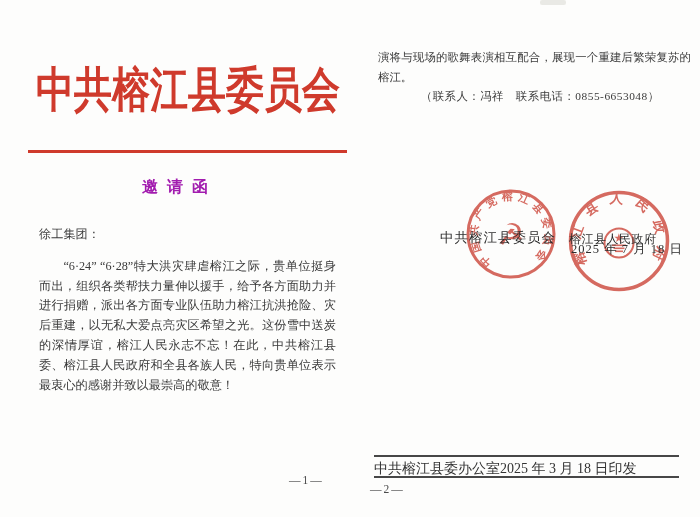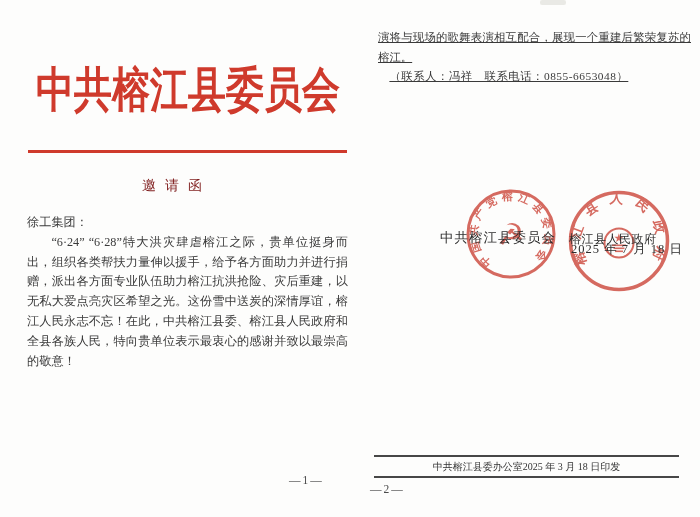--- a/index.html
+++ b/index.html
@@ -21,41 +21,41 @@
     color:var(--letterhead-red);white-space:nowrap;
     transform:scaleY(1.26);transform-origin:50% 0;
     letter-spacing:0px;
   }
   .red-rule{
     position:absolute;left:28px;top:150px;width:319px;height:2.5px;
     background:var(--letterhead-red);
   }
   .doc-title{
     position:absolute;left:142px;top:177px;
-    font-size:14px;font-weight:normal;letter-spacing:9px;color:#7f1d1d;
+    font-size:16px;font-weight:bold;letter-spacing:9px;color:#a21caf;
     white-space:nowrap;
   }
   .body1{
     position:absolute;left:27px;top:213px;width:321px;
     font-size:12.2px;line-height:19.8px;text-align:justify;
   }
-  .body1 p{margin:0;text-indent:2em;}
+  .body1 p{margin:12px;text-indent:2em;}
   .body1 .salutation{text-indent:0;}
   .pagenum1{
     position:absolute;left:289px;top:474px;
     font-size:11.5px;letter-spacing:2px;color:#4a4a4a;white-space:nowrap;
   }
   
   .body2{
-    position:absolute;left:378px;top:28px;width:313px;
-    font-size:11.4px;line-height:19.6px;text-align:justify;text-decoration:underline;
+    position:absolute;left:378px;top:48px;width:313px;
+    font-size:11.4px;line-height:19.6px;text-align:justify;
   }
   .body2 p{margin:0;}
   .body2 .indent{text-indent:2em;}
-  .body2 .contact{text-indent:1em;text-align:left;letter-spacing:0.5px;}
+  .body2 .contact{text-indent:1em;text-align:center;letter-spacing:0.5px;}
   .seal-svg{position:absolute;opacity:0.82;z-index:1;}
   .seal-left{left:463px;top:186px;}
   .seal-right{left:566px;top:188px;}
   .seal-ring{fill:none;stroke:var(--seal-red);}
   .seal-arc{fill:var(--seal-red);font-family:"Liberation Serif","DejaVu Serif",serif;font-weight:bold;}
   .seal-emblem{fill:var(--seal-red);font-family:"DejaVu Sans",sans-serif;}
   .seal-shape{fill:var(--seal-red);}
   .seal-shape-ring{fill:none;stroke:var(--seal-red);}
   .sig-left{
     position:absolute;left:440px;top:229px;z-index:2;
@@ -65,22 +65,22 @@
     position:absolute;left:569px;top:231px;z-index:2;
     font-size:12px;letter-spacing:0.5px;color:#2d2d2d;white-space:nowrap;
   }
   .sig-date{
     position:absolute;left:571px;top:241px;z-index:2;
     font-size:12.5px;letter-spacing:1px;color:#2d2d2d;white-space:nowrap;
   }
   .footer-rule-top{position:absolute;left:374px;top:455px;width:305px;height:2px;background:#474747;}
   .footer-row{
     position:absolute;left:374px;top:460px;width:305px;
-    display:flex;justify-content:center;align-items:center;
-    font-size:10px;color:#333;z-index:2;
+    display:flex;justify-content:flex-start;align-items:center;
+    font-size:14px;color:#333;z-index:2;
   }
   .footer-rule-bottom{position:absolute;left:374px;top:476px;width:305px;height:1.5px;background:#474747;}
   .pagenum2{
     position:absolute;left:370px;top:483px;
     font-size:11.5px;letter-spacing:2px;color:#4a4a4a;white-space:nowrap;
   }
   .smudge{
     position:absolute;left:540px;top:0;width:26px;height:5px;
     background:#e3e3df;border-radius:2px;opacity:.8;
   }

